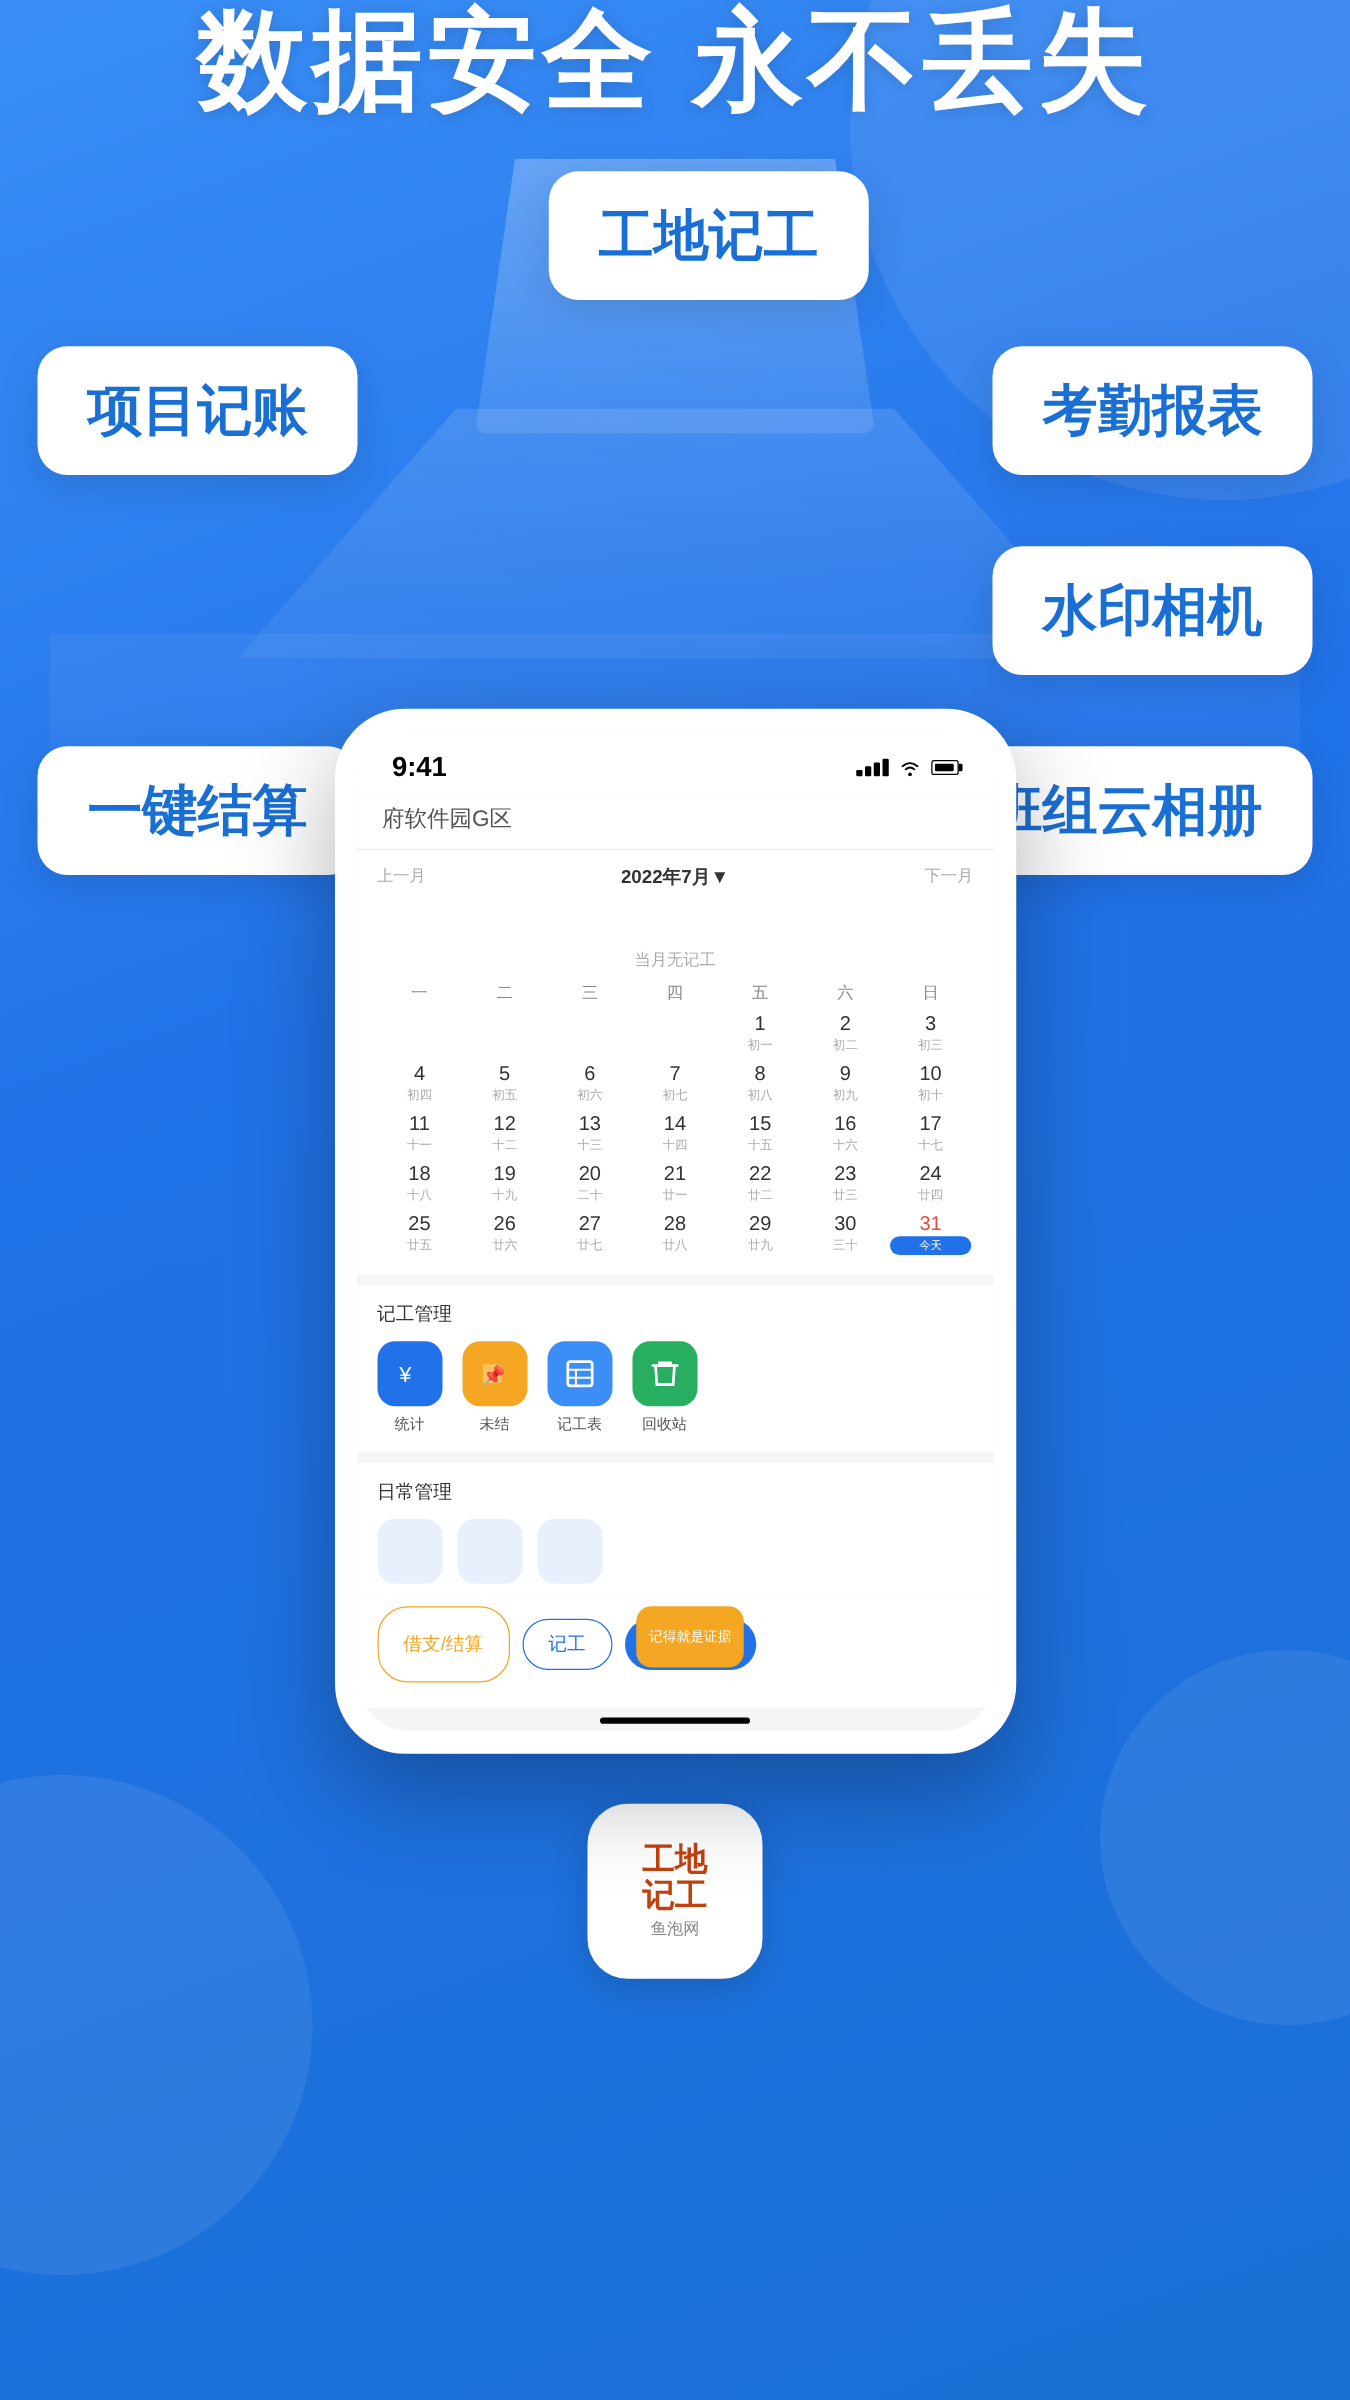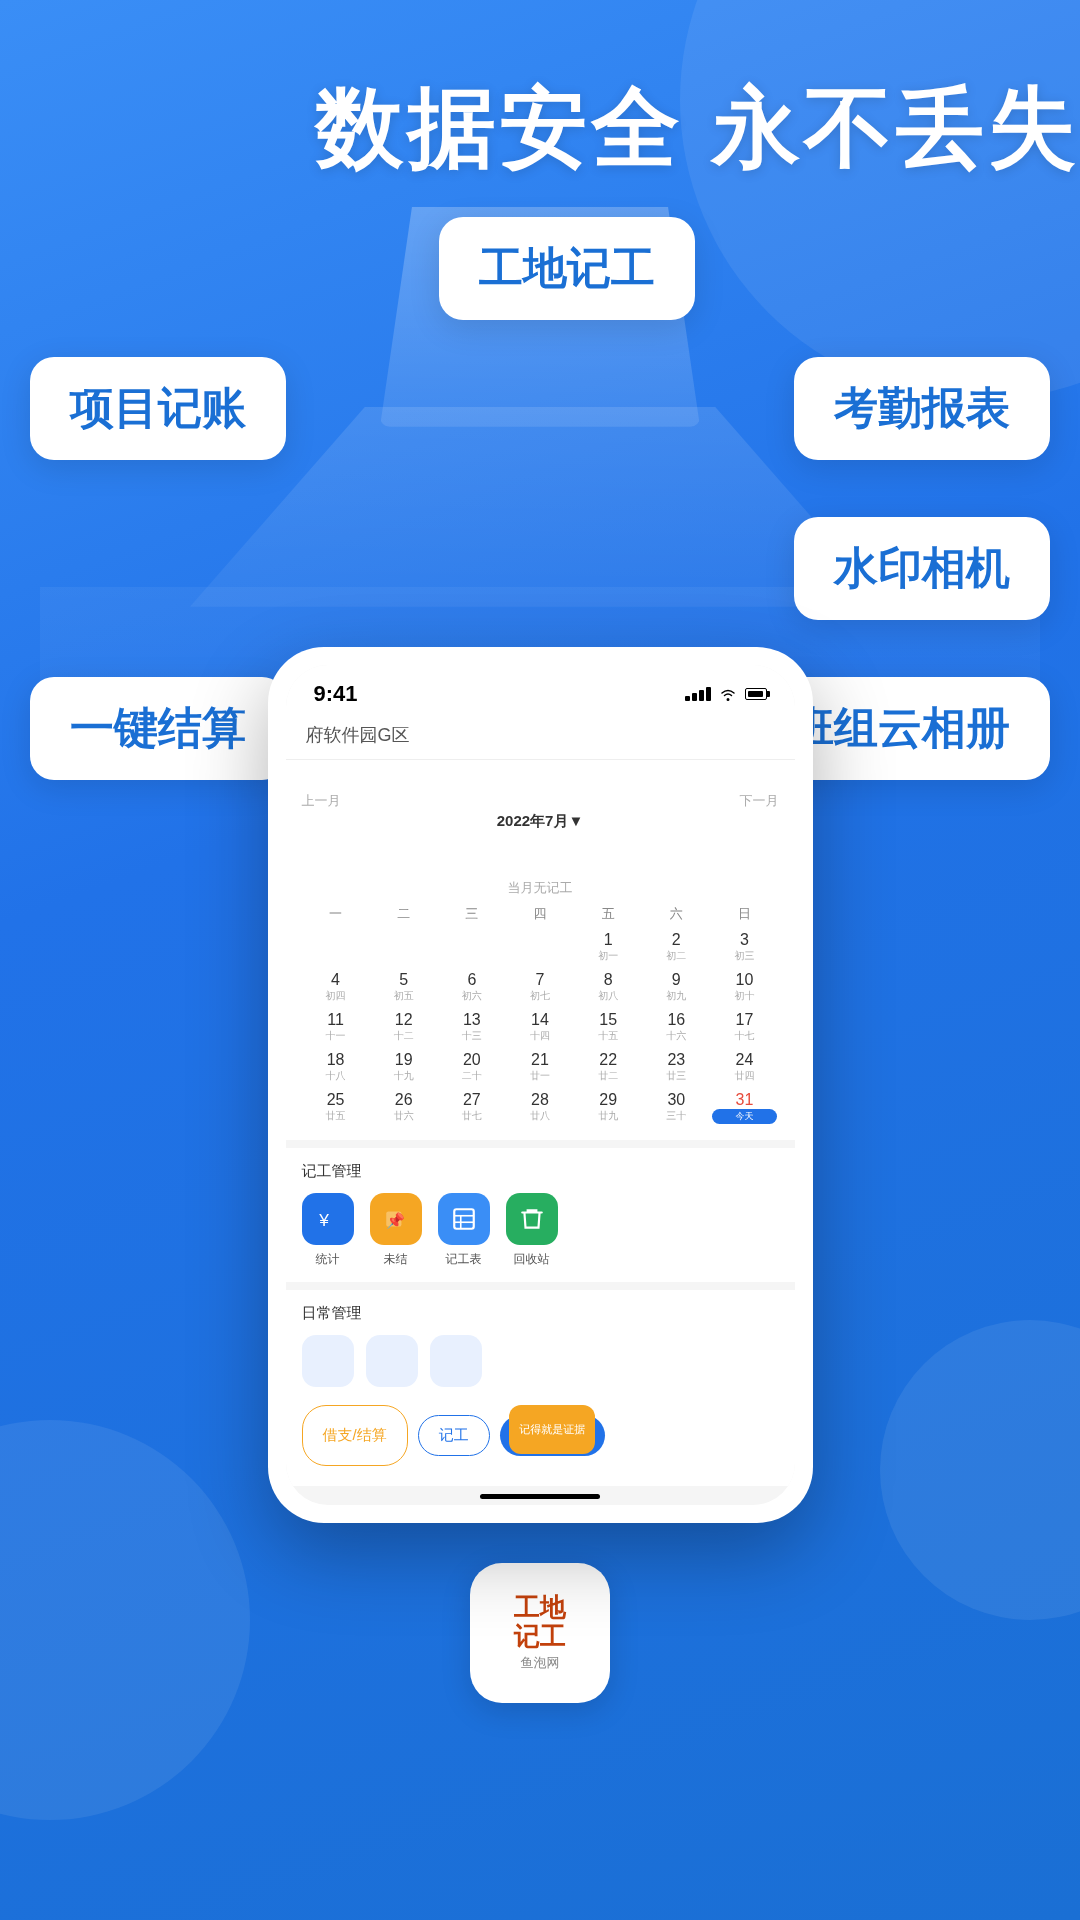--- a/index.html
+++ b/index.html
@@ -17,22 +17,21 @@
       position: absolute;
       border-radius: 50%;
       background: rgba(255,255,255,0.08);
     }
     .bg-circle-1 { width: 600px; height: 600px; top: -200px; right: -200px; }
     .bg-circle-2 { width: 400px; height: 400px; bottom: 100px; left: -150px; }
     .bg-circle-3 { width: 300px; height: 300px; bottom: 300px; right: -100px; }
 
     
     .header {
-      text-align: right;
-      padding-top: 80px;
+      text-align: center;
       padding-bottom: 30px;
       position: relative;
       z-index: 2;
     }
     .header-title {
       font-size: 88px;
       font-weight: 900;
       color: #ffffff;
       letter-spacing: 4px;
       line-height: 1.1;
@@ -472,21 +471,21 @@
           </div>
         </div>
 
         <div class="app-header">
           <span class="app-location">府软件园G区</span>
         </div>
 
         <div class="calendar-section">
           <div class="calendar-nav">
             <span style="font-size:13px;color:#aaa;">上一月</span>
-            <span class="calendar-title" style="font-size:15px;color:#333;font-weight:600;margin-top:40px;">2022年7月▼</span>
+            <span class="calendar-title" style="font-size:15px;color:#333;font-weight:600;">2022年7月▼</span>
             <span style="font-size:13px;color:#aaa;">下一月</span>
           </div>
           <div class="calendar-no-record">当月无记工</div>
           <div class="calendar-weekdays">
             <span>一</span>
             <span>二</span>
             <span>三</span>
             <span>四</span>
             <span>五</span>
             <span>六</span>

